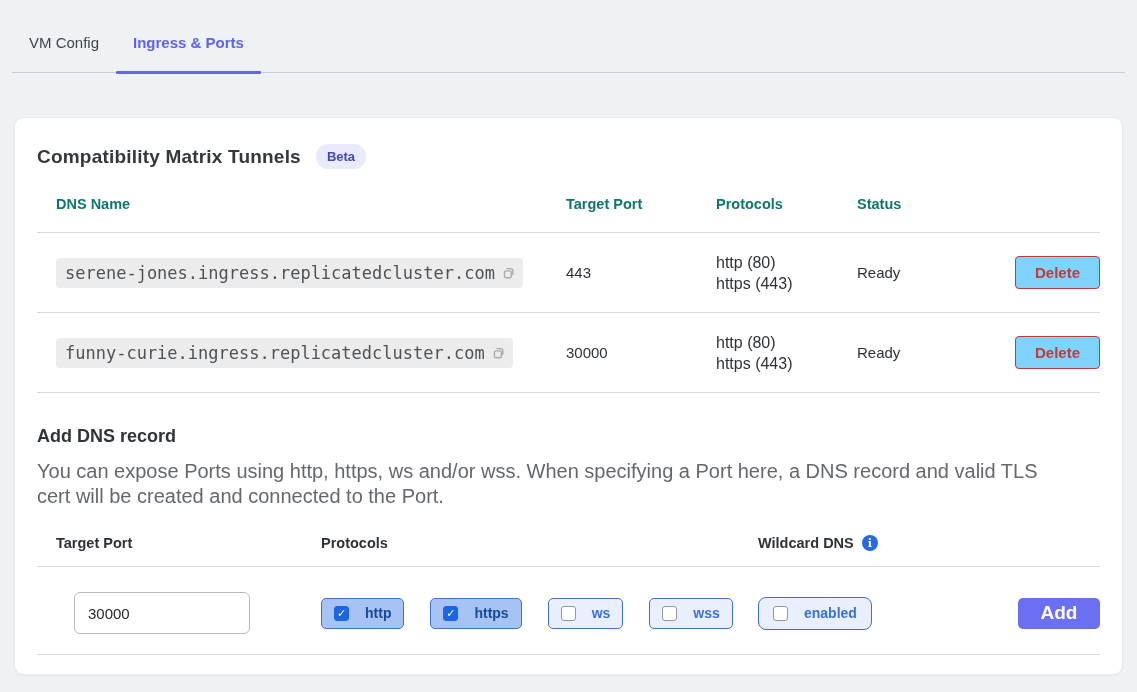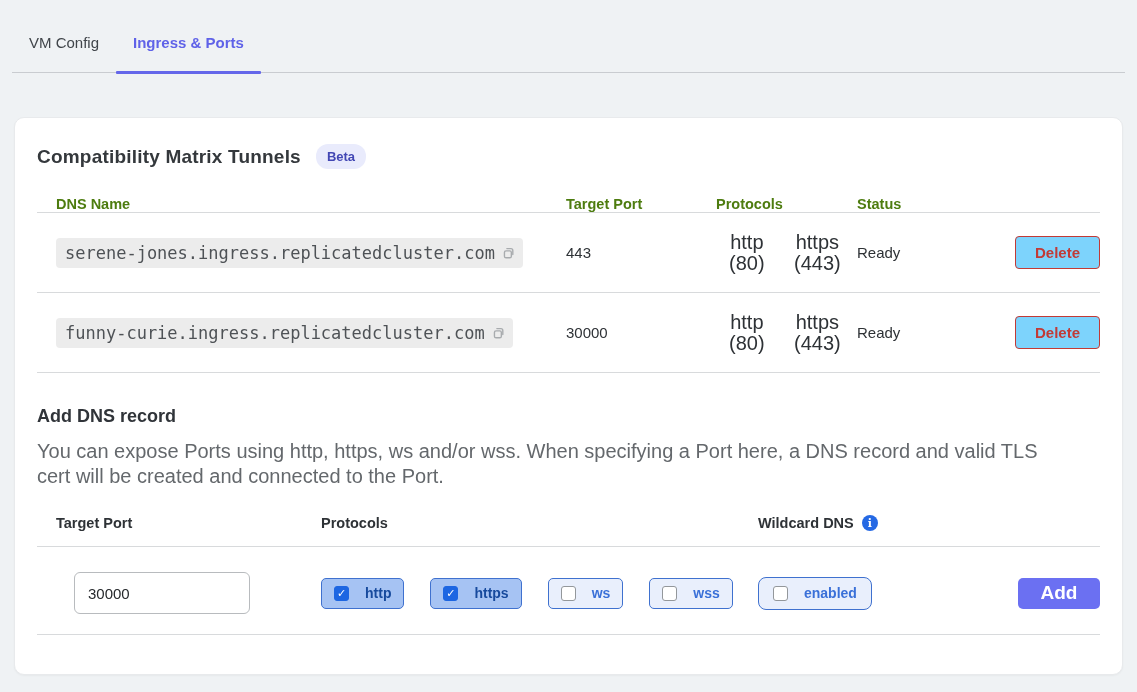--- a/index.html
+++ b/index.html
@@ -33,30 +33,30 @@
   .tab.active::after{content:"";position:absolute;left:0;right:0;bottom:-2px;height:3px;background:var(--accent-underline);border-radius:1px;}
   
   .card{
     margin:44px 14px 0;height:558px;background:#fff;border:1px solid #e8eaec;
     border-radius:10px;box-shadow:0 1px 2px rgba(0,0,0,.04);padding:26px 22px 20px;
   }
   .title-row{display:flex;align-items:center;gap:15px;}
   .panel-title{font-size:19px;font-weight:700;color:#34383c;letter-spacing:.2px;}
   .badge{background:var(--badge-bg);color:var(--badge-text);font-size:13px;font-weight:600;padding:5px 11px;border-radius:12px;}
   
-  .thead{display:flex;margin-top:27px;border-bottom:1px solid var(--divider);font-weight:700;font-size:14.5px;color:#4d7c0f;}
+  .thead{display:flex;margin-top:27px;padding-bottom:20px;border-bottom:1px solid var(--divider);font-weight:700;font-size:14.5px;color:#0f766e;}
   .c-dns{flex:0 0 529px;padding-left:19px;}
   .c-port{flex:0 0 150px;}
   .c-proto{flex:0 0 141px;}
   .c-status{flex:0 0 110px;}
   .c-action{flex:1;display:flex;justify-content:flex-end;}
   .trow{display:flex;align-items:center;height:80px;border-bottom:1px solid var(--divider);font-size:15px;}
   .dns-pill{display:inline-flex;align-items:center;gap:7px;background:#ececec;border-radius:4px;padding:5px 8px 5px 9px;font-family:"DejaVu Sans Mono","Liberation Mono",monospace;font-size:17px;color:#4e5256;}
   .copy-btn{display:inline-flex;cursor:pointer;background:none;border:none;padding:0;}
-  .proto-lines{display:flex;flex-direction:row;font-size:20px;line-height:21px;text-align:center;}
+  .proto-lines{display:flex;flex-direction:column;font-size:16px;line-height:21px;}
   .btn-delete{background:#7dd3fc;border:1px solid var(--danger);color:var(--danger);font-weight:700;font-size:15px;padding:7px 19px;border-radius:4px;cursor:pointer;font-family:inherit;}
   
   .section-title{margin-top:33px;font-size:18px;font-weight:600;color:#303439;}
   .desc{margin-top:12px;font-size:20px;line-height:25px;color:#64686c;max-width:1012px;}
   .fhead{display:flex;margin-top:26px;padding-bottom:15px;border-bottom:1px solid var(--divider);font-weight:700;font-size:14.5px;color:#2e3236;}
   .fc1{flex:0 0 284px;padding-left:19px;}
   .fc2{flex:0 0 437px;}
   .fc3{flex:0 0 240px;}
   .fc4{flex:1;display:flex;justify-content:flex-end;}
   .wild-head{display:flex;align-items:center;gap:8px;}

